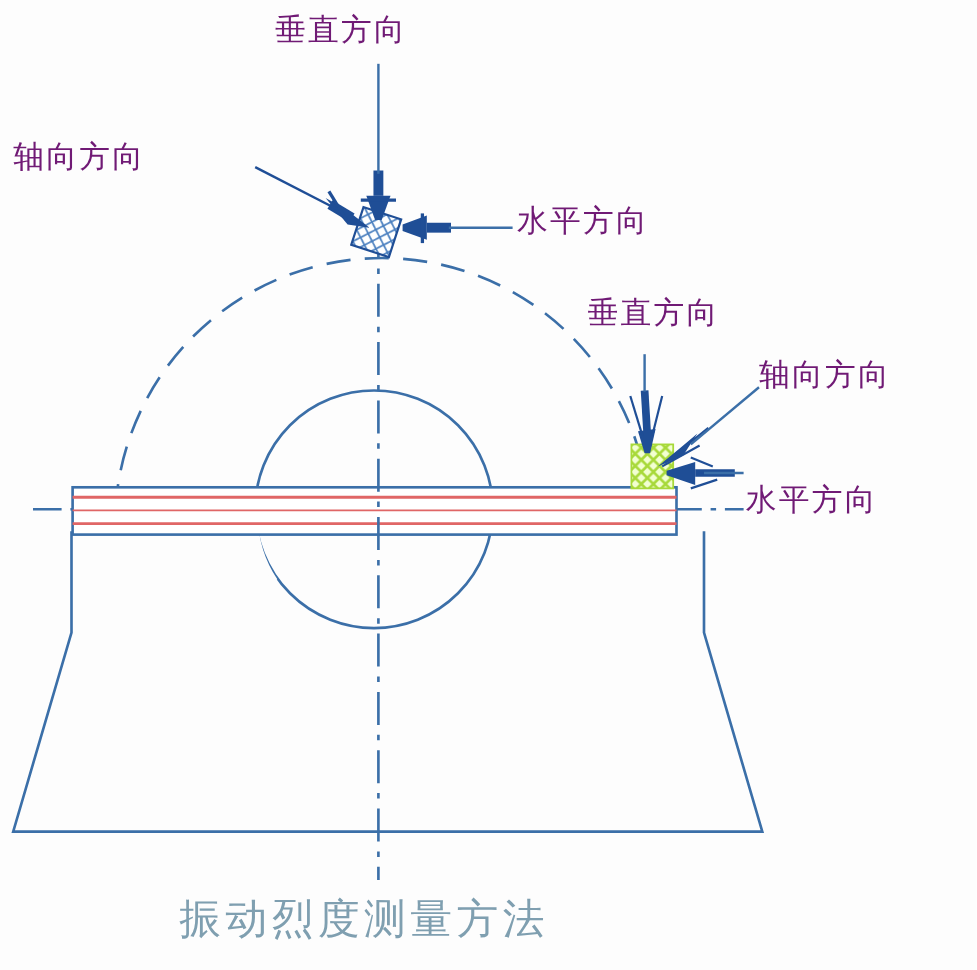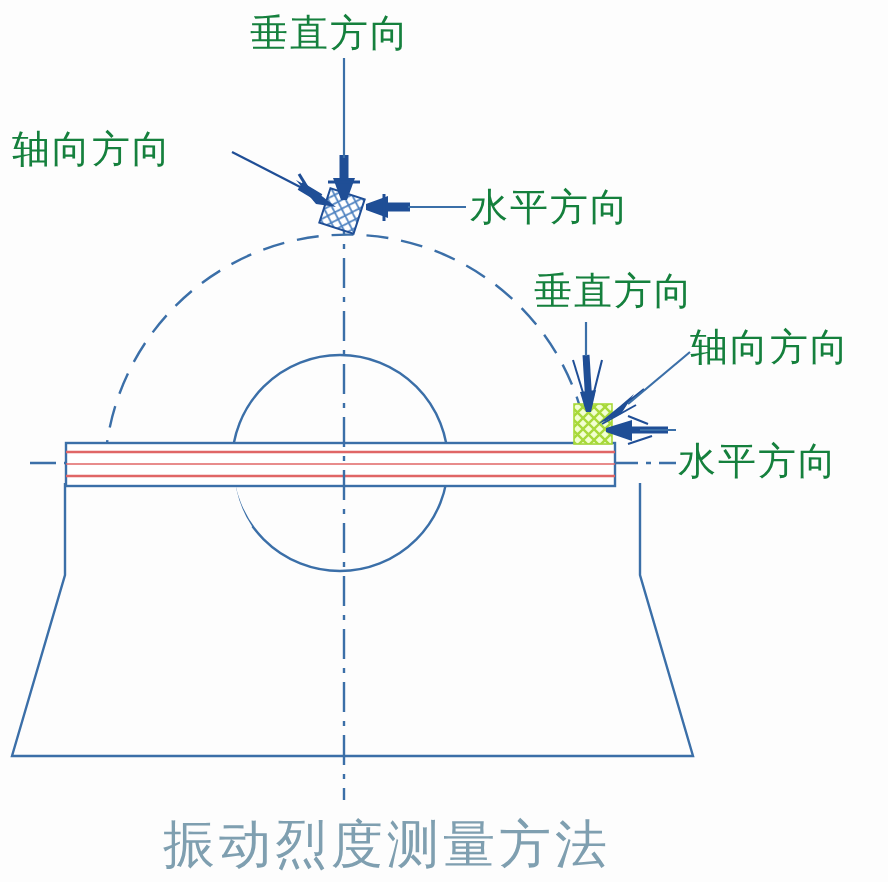--- a/index.html
+++ b/index.html
@@ -26,25 +26,25 @@
     height: 882px;
   }
   .lbl {
     position: absolute;
     white-space: nowrap;
     font-family: "DejaVu Sans", "Liberation Sans", sans-serif;
     letter-spacing: 2px;
     font-weight: 500;
   }
   .lbl-main {
-    font-size: 38px;
-    color: #15803d;
+    font-size: 28px;
+    color: #701a75;
   }
   .lbl-caption {
-    font-size: 52px;
+    font-size: 38px;
     color: #7f9fb0;
     letter-spacing: 4px;
   }
   #lbl-vertical-top   { left: 250px; top: 8px; }
   #lbl-axial-left     { left: 12px;  top: 124px; }
   #lbl-horizontal-top { left: 470px; top: 182px; }
   #lbl-vertical-right { left: 534px; top: 266px; }
   #lbl-axial-right    { left: 690px; top: 322px; }
   #lbl-horizontal-right { left: 678px; top: 436px; }
   #lbl-caption        { left: 163px; top: 810px; }

